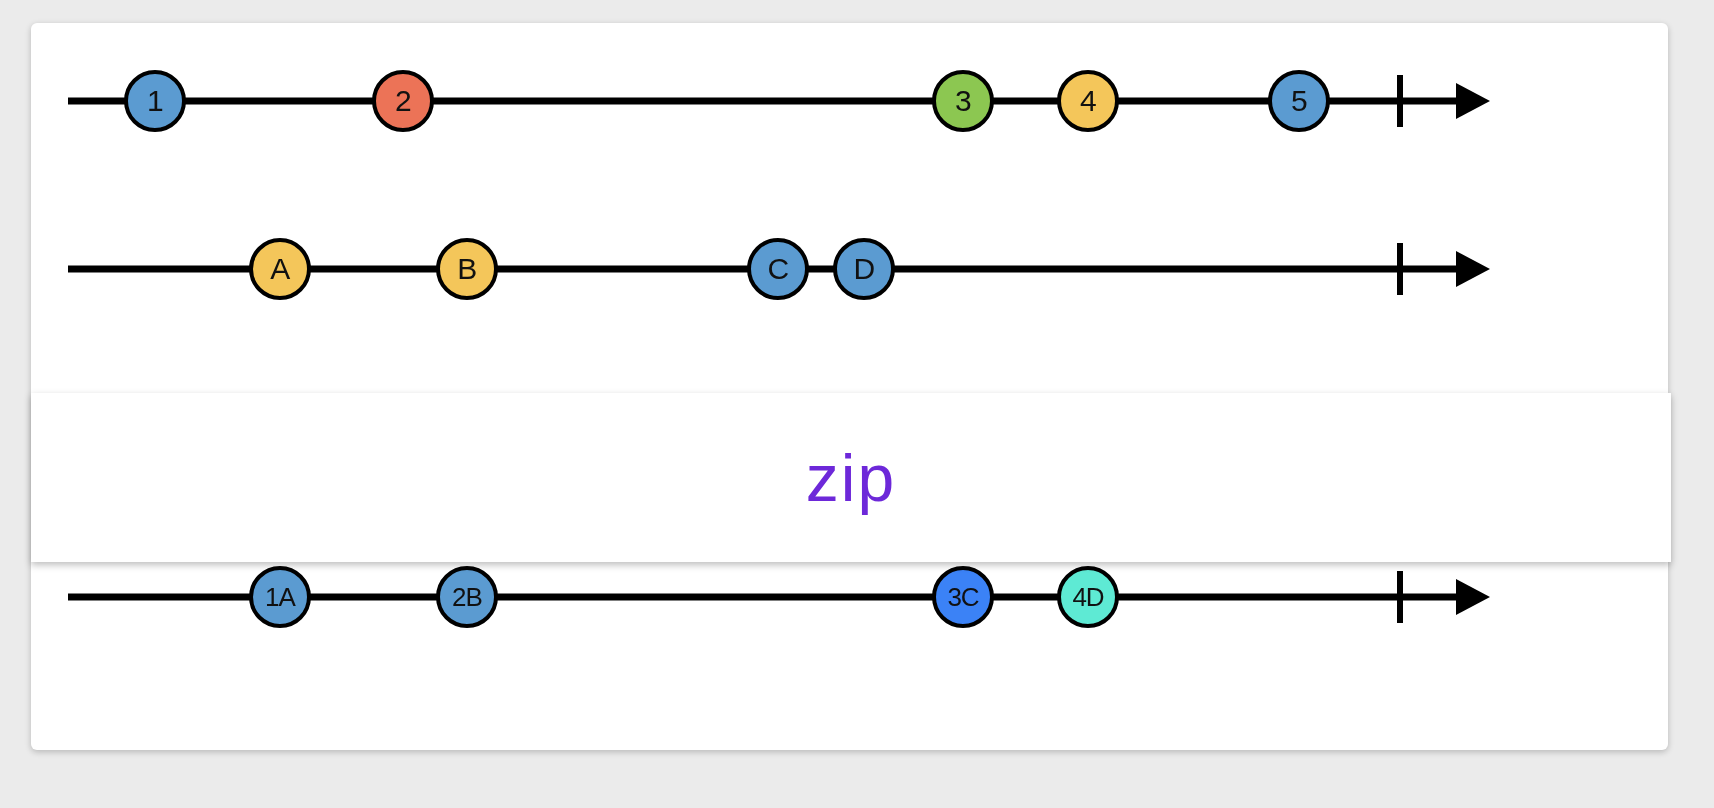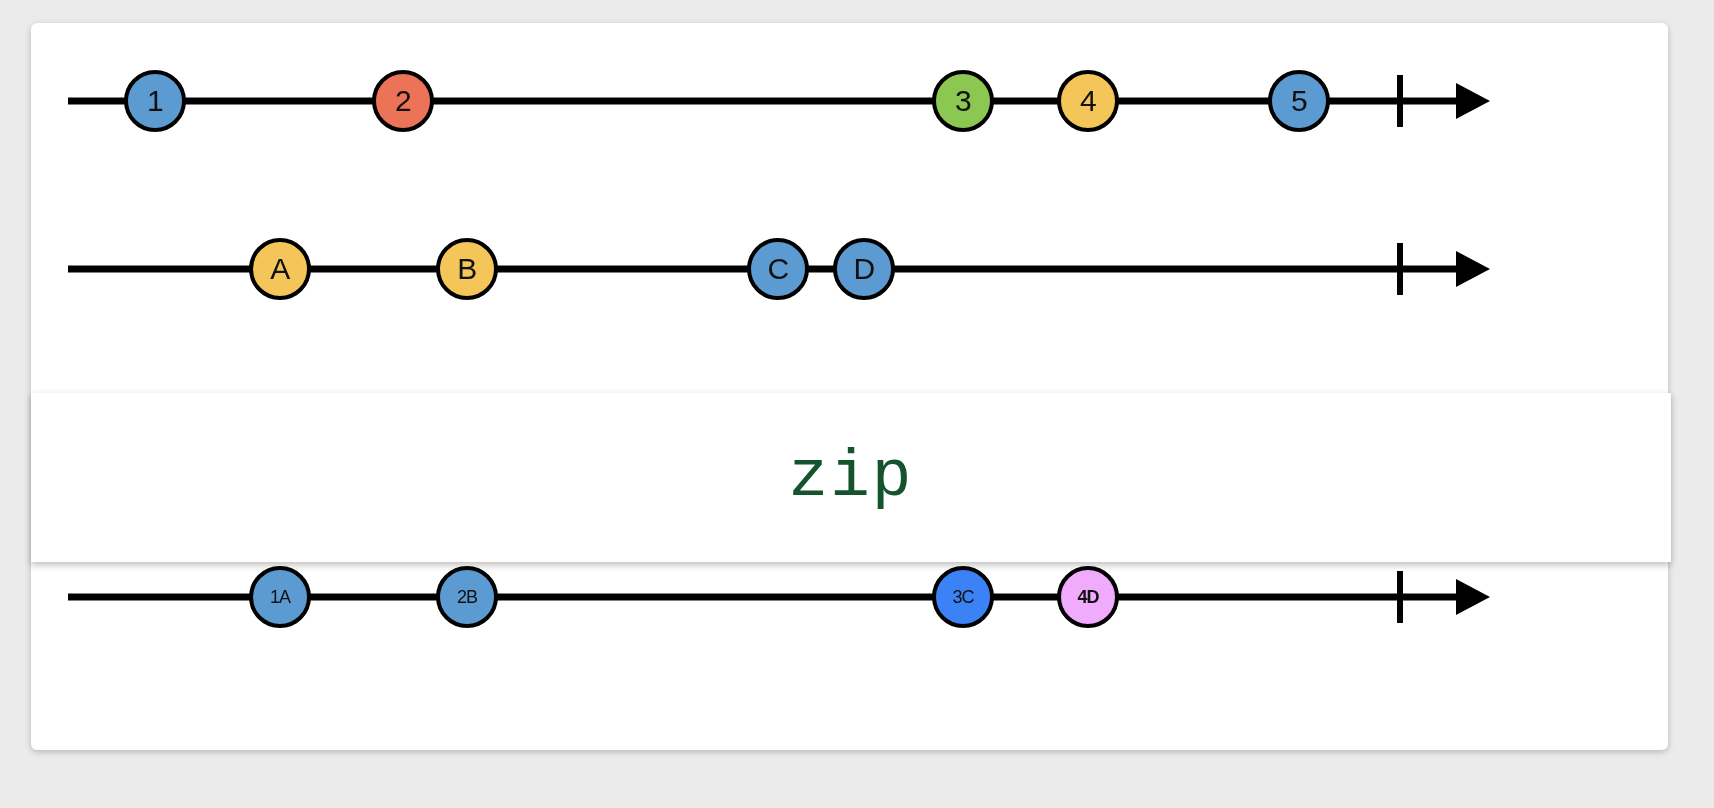--- a/index.html
+++ b/index.html
@@ -64,39 +64,39 @@
     display: flex;
     align-items: center;
     justify-content: center;
     color: #111111;
     font-family: "Liberation Sans", sans-serif;
     font-size: 30px;
     line-height: 1;
     letter-spacing: -0.5px;
     user-select: none;
   }
-  .marble.wide { font-size: 18px; letter-spacing: -1px; }
+  .marble.wide { font-size: 26px; letter-spacing: -1px; }
 
   
   .operator-box {
     position: absolute;
     left: 31px;
     top: 393px;
     width: 1640px;
     height: 169px;
     background: #ffffff;
     box-shadow: 0 3px 7px rgba(0,0,0,0.26);
     display: flex;
     align-items: center;
     justify-content: center;
   }
   .operator-label {
-    font-family: Liberation Mono, monospace;
+    font-family: Liberation Sans, sans-serif;
     font-size: 66px;
-    color: #14532d;
+    color: #6d28d9;
     letter-spacing: 2px;
     line-height: 1;
     user-select: none;
   }
 </style>
 </head>
 <body>
 
 <div id="diagram-root">
 
@@ -127,21 +127,21 @@
         </div>
         <div class="timeline" style="top: 514px;">
           <svg class="timeline-axis" viewBox="0 0 1637 120" width="1637" height="120">
             <line x1="37" y1="60" x2="1427" y2="60" stroke="#000000" stroke-width="7"></line>
             <line x1="1369" y1="34" x2="1369" y2="86" stroke="#000000" stroke-width="6"></line>
             <polygon points="1425,42 1459,60 1425,78" fill="#000000"></polygon>
           </svg>
           <div class="marble wide" style="left: 249px; top: 60px; background: rgb(91, 155, 209);">1A</div>
           <div class="marble wide" style="left: 436px; top: 60px; background: rgb(91, 155, 209);">2B</div>
           <div class="marble wide" style="left: 932px; top: 60px; background: #3b82f6;">3C</div>
-          <div class="marble wide" style="left: 1057px; top: 60px; background: #f0abfc; font-weight: bold;">4D</div>
+          <div class="marble wide" style="left: 1057px; top: 60px; background: #5eead4;">4D</div>
         </div>
       </div>
   </div>
 
   <div class="operator-box">
     <div class="operator-label">zip</div>
   </div>
 
 </div>
 

